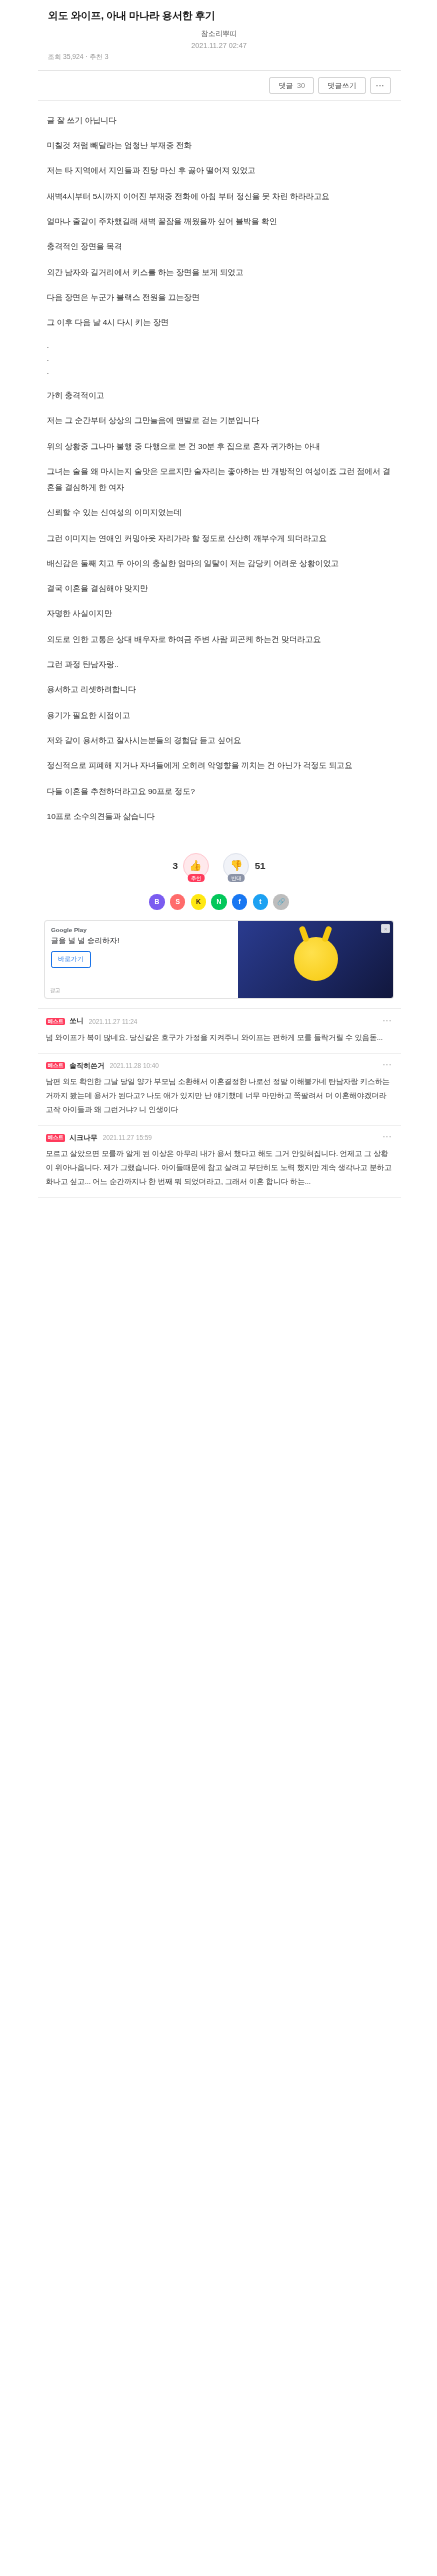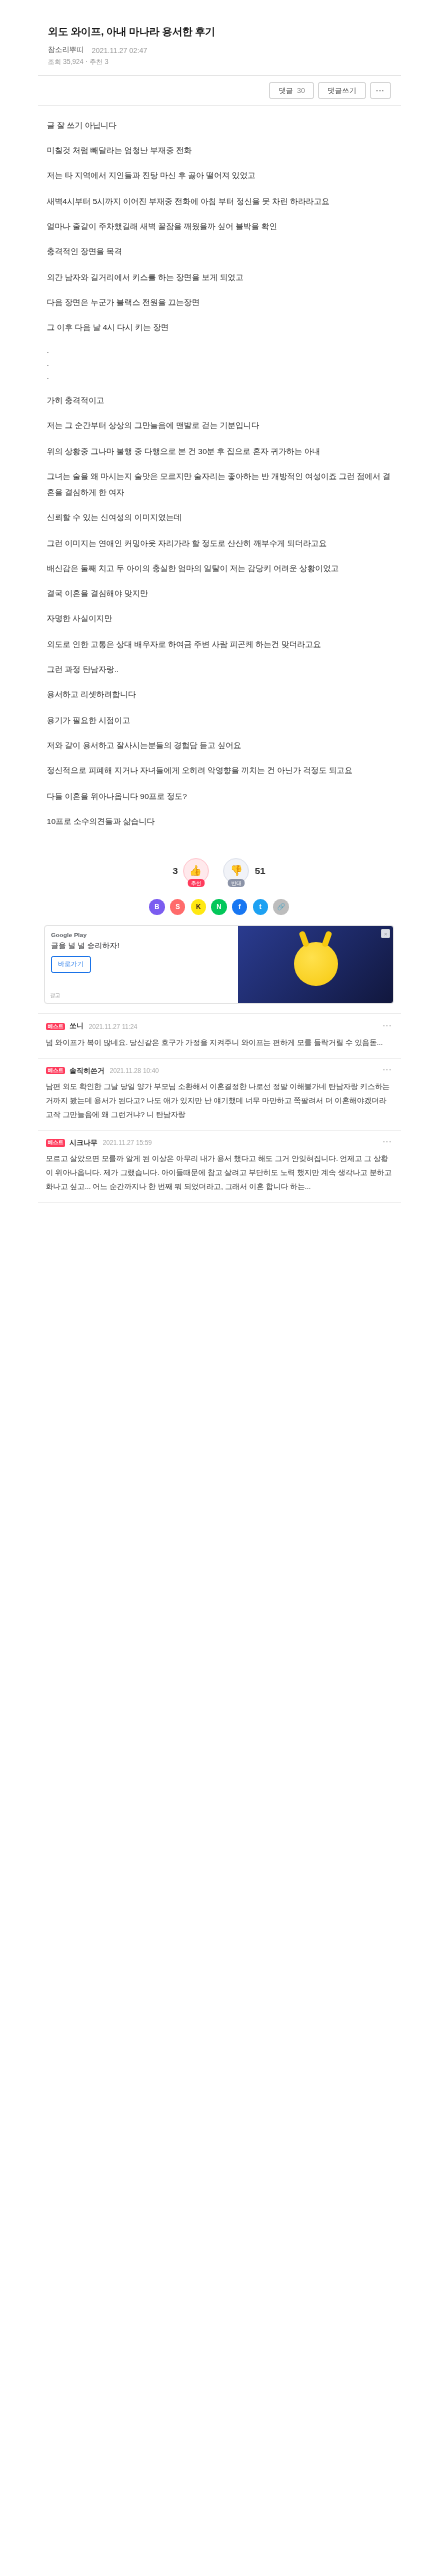--- a/index.html
+++ b/index.html
@@ -3,41 +3,42 @@
 <meta charset="utf-8">
 <style>
   html,body{margin:0;padding:0;}
   body{
     width:438px;
     background:#ffffff;
     font-family:"Liberation Sans","DejaVu Sans",sans-serif;
     color:#222;
     -webkit-font-smoothing:antialiased;
   }
-  .page{width:363px;margin:16px auto;position:relative;}
+  .page{width:363px;margin:0 auto;position:relative;}
 
   
   .post-header{
     border-bottom:0.5px solid #e5e5e5;
     padding:9.3px 10.3px 7.2px 10.3px;
   }
   .post-title{
     font-size:10.3px;
     font-weight:700;
     color:#1a1a1a;
     line-height:1.35;
     margin:0 0 6.2px 0;
     letter-spacing:-0.2px;
   }
   .meta-row{
     display:flex;
     align-items:center;
     font-size:7.2px;
     color:#666;
-    gap:8px;
+    gap:2px;
+    flex-direction:column;
   }
   .meta-author{color:#555;}
   .meta-date{color:#999;}
   .meta-sub{
     margin-top:3.1px;
     font-size:6.7px;
     color:#999;
   }
 
   
@@ -245,21 +246,21 @@
     <p>그런 이미지는 연애인 커밍아웃 자리가라 할 정도로 산산히 깨부수게 되더라고요</p>
     <p>배신감은 둘째 치고 두 아이의 충실한 엄마의 일탈이 저는 감당키 어려운 상황이었고</p>
     <p>결국 이혼을 결심해야 맞지만</p>
     <p>자명한 사실이지만</p>
     <p>외도로 인한 고통은 상대 배우자로 하여금 주변 사람 피곤케 하는건 맞더라고요</p>
     <p>그런 과정 탄남자랑..</p>
     <p>용서하고 리셋하려합니다</p>
     <p>용기가 필요한 시점이고</p>
     <p>저와 같이 용서하고 잘사시는분들의 경험담 듣고 싶어요</p>
     <p>정신적으로 피폐해 지거나 자녀들에게 오히려 악영향을 끼치는 건 아닌가 걱정도 되고요</p>
-    <p>다들 이혼을 위아나옵니다 90프로 정도?</p>
+    <p>다들 이혼을 추천하더라고요 90프로 정도?</p>
     <p>10프로 소수의견들과 삶습니다</p>
   </div>
 
   <div class="vote-wrap">
     <div class="vote-unit">
       <span class="vote-num">3</span>
       <span class="vote-btn up">👍
         <span class="vote-tag">추천</span>
       </span>
     </div>
@@ -306,21 +307,21 @@
       <div class="cmt-body">넘 와이프가 복이 많네요. 당신같은 호구가 가정을 지켜주니 와이프는 편하게 모를 들락거릴 수 있음돋...</div>
     </div>
 
     <div class="cmt">
       <div class="cmt-head">
         <span class="cmt-badge">베스트</span>
         <span class="cmt-name">솔직히쓴거</span>
         <span class="cmt-date">2021.11.28 10:40</span>
         <span class="cmt-more">···</span>
       </div>
-      <div class="cmt-body">남편 외도 확인한 그날 당일 양가 부모님 소환해서 이혼결정한 나로선 정말 이해불가네 탄남자랑 키스하는거까지 봤는데 용서가 된다고? 나도 애가 있지만 난 얘기했데 너무 마만하고 쪽팔려서 더 이혼해야겠더라 고작 그만늘음에 왜 그런거냐? 니 탄남자랑</div>
+      <div class="cmt-body">남편 외도 확인한 그날 당일 양가 부모님 소환해서 이혼결정한 나로선 정말 이해불가네 탄남자랑 키스하는거까지 봤는데 용서가 된다고? 나도 애가 있지만 난 얘기했데 너무 마만하고 쪽팔려서 더 이혼해야겠더라 고작 아이들과 왜 그런거냐? 니 인생이다</div>
     </div>
 
     <div class="cmt">
       <div class="cmt-head">
         <span class="cmt-badge">베스트</span>
         <span class="cmt-name">시크나무</span>
         <span class="cmt-date">2021.11.27 15:59</span>
         <span class="cmt-more">···</span>
       </div>
       <div class="cmt-body">모르고 살았으면 모를까 알게 된 이상은 아무리 내가 용서 했다고 해도 그거 안잊혀집니다. 언제고 그 상황이 위아나옵니다. 제가 그랬습니다. 아이들때문에 참고 살려고 부단히도 노력 했지만 계속 생각나고 분하고 화나고 싶고... 어느 순간까지나 한 번째 뭐 되었더라고, 그래서 이혼 합니다 하는...</div>

